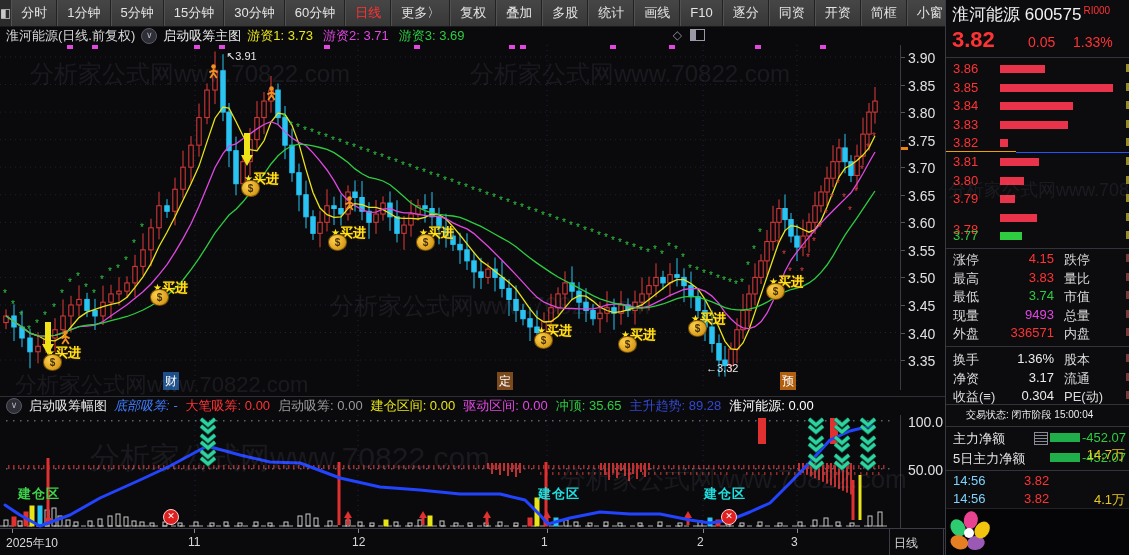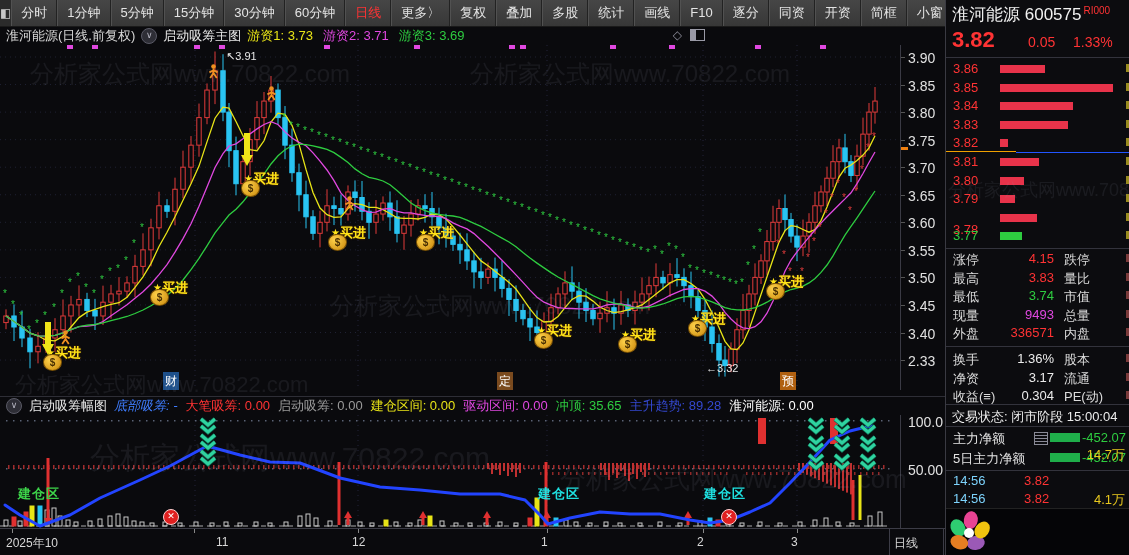--- a/index.html
+++ b/index.html
@@ -78,21 +78,21 @@
   #rp-price{position:absolute;left:6px;top:27px;font-size:22px;font-weight:bold;color:#ff3334;}
   #rp-chg{position:absolute;left:82px;top:34px;font-size:14px;color:#ff3334;}
   #rp-pct{position:absolute;left:127px;top:34px;font-size:14px;color:#ff3334;}
   .rp-hr{position:absolute;left:0;width:184px;height:1px;background:#33333c;}
   .ob-price{position:absolute;left:7px;font-size:13px;}
   .ob-bar{position:absolute;left:54px;height:8px;background:#e8334a;}
   .sliver{position:absolute;right:0;width:3px;height:8px;background:#9a8c20;}
   .st-lab{position:absolute;left:7px;font-size:13px;color:#dcdcdc;white-space:nowrap;}
   .st-val{position:absolute;font-size:13px;text-align:right;width:60px;}
   .st-lab2{position:absolute;left:118px;font-size:13px;color:#dcdcdc;white-space:nowrap;}
-  #rp-status{position:absolute;left:6px;top:408px;font-size:13px;color:#ececec;white-space:nowrap;}
+  #rp-status{position:absolute;left:20px;top:408px;font-size:10px;color:#ececec;white-space:nowrap;}
   .fl-lab{position:absolute;left:7px;font-size:13px;color:#e4e4e4;white-space:nowrap;}
   .fl-ico{position:absolute;left:88px;width:12px;height:11px;border:1px solid #8a8a96;
           background:repeating-linear-gradient(#0c0c0f 0 2px,#8a8a96 2px 3px);}
   .fl-bar{position:absolute;width:30px;height:9px;background:#1fae4a;}
   .fl-val{position:absolute;right:3px;font-size:13px;color:#2ecc40;text-align:right;}
   .tr-time{position:absolute;left:7px;font-size:13px;color:#7dd3fc;}
   .tr-price{position:absolute;left:78px;font-size:13px;color:#ff3334;}
   .tr-vol{position:absolute;right:4px;font-size:13px;color:#e8c81e;text-align:right;}
   #rp-logo{position:absolute;left:0;top:508px;width:184px;height:47px;display:flex;align-items:center;gap:3px;
            background:#050507;border-top:1px solid #222;}
@@ -599,21 +599,21 @@
         <div class="ytick" style="top: 170.3px;">3.60</div>
         <div style="position: absolute; left: 0px; top: 177.3px; width: 4px; height: 1px; background: rgb(85, 85, 85);"></div>
         <div class="ytick" style="top: 197.85px;">3.55</div>
         <div style="position: absolute; left: 0px; top: 204.85px; width: 4px; height: 1px; background: rgb(85, 85, 85);"></div>
         <div class="ytick" style="top: 225.4px;">3.50</div>
         <div style="position: absolute; left: 0px; top: 232.4px; width: 4px; height: 1px; background: rgb(85, 85, 85);"></div>
         <div class="ytick" style="top: 252.95px;">3.45</div>
         <div style="position: absolute; left: 0px; top: 259.95px; width: 4px; height: 1px; background: rgb(85, 85, 85);"></div>
         <div class="ytick" style="top: 280.5px;">3.40</div>
         <div style="position: absolute; left: 0px; top: 287.5px; width: 4px; height: 1px; background: rgb(85, 85, 85);"></div>
-        <div class="ytick" style="top: 308.05px;">2.33</div>
+        <div class="ytick" style="top: 308.05px;">3.35</div>
         <div style="position: absolute; left: 0px; top: 315.05px; width: 4px; height: 1px; background: rgb(85, 85, 85);"></div>
         <div class="gmark" style="top: 101.915px;"></div>
       </div>
   </div>
 
   <div id="sub-header">
     <span class="cirico">∨</span>
     <span id="sub-title">启动吸筹幅图</span>
     <span id="sub-items" style="display:flex;gap:8px;">
         <span class="shitem" style="color: rgb(63, 125, 255); font-style: italic;">底部吸筹: -</span>
@@ -1329,21 +1329,21 @@
       </div>
     <div id="sub-gutter">
         <div class="ytick" style="top: -1px;">100.0</div>
         <div class="ytick" style="top: 47px;">50.00</div>
       </div>
   </div>
 
   <div id="footer">
       <div class="fxl" style="left: 6px;">2025年10</div>
       <div class="ftick" style="left: 12px;"></div>
-      <div class="fxl" style="left: 188px; margin-left: 28px;">11</div>
+      <div class="fxl" style="left: 188px;">11</div>
       <div class="ftick" style="left: 194px;"></div>
       <div class="fxl" style="left: 352px;">12</div>
       <div class="ftick" style="left: 358px;"></div>
       <div class="fxl" style="left: 541px;">1</div>
       <div class="ftick" style="left: 547px;"></div>
       <div class="fxl" style="left: 697px;">2</div>
       <div class="ftick" style="left: 703px;"></div>
       <div class="fxl" style="left: 791px;">3</div>
       <div class="ftick" style="left: 797px;"></div>
       <div class="fsep" style="left: 889px;"></div>

